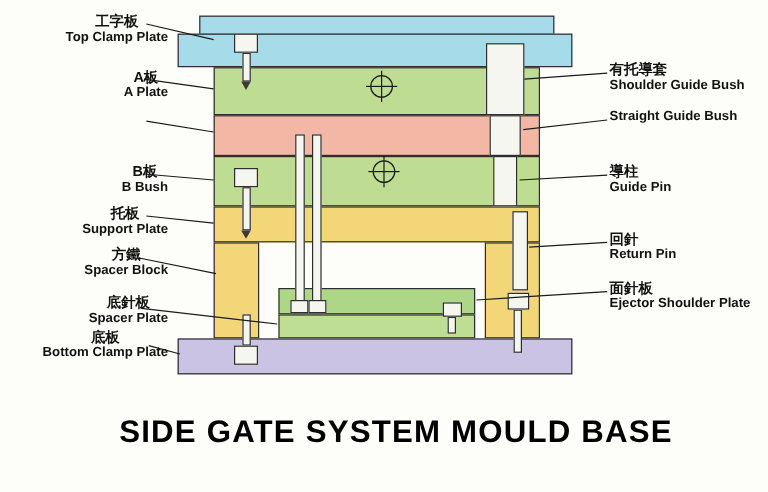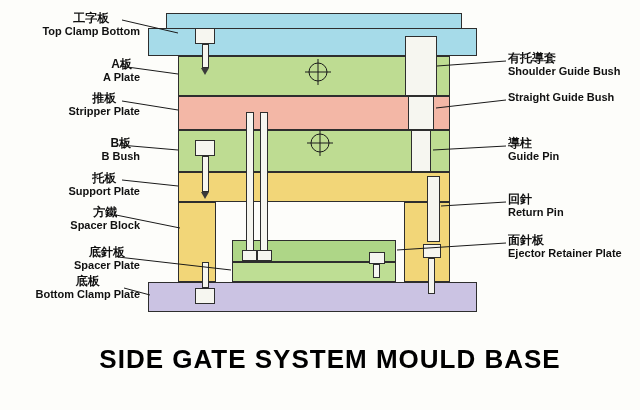--- a/index.html
+++ b/index.html
@@ -85,29 +85,25 @@
       <line x1="506" y1="61" x2="437" y2="66"></line>
       <line x1="506" y1="100" x2="436" y2="108"></line>
       <line x1="506" y1="146" x2="433" y2="150"></line>
       <line x1="506" y1="202" x2="441" y2="206"></line>
       <line x1="506" y1="243" x2="397" y2="250"></line>
     </g>
   </svg>
 
   <div class="lbl" style="right:520px;top:12px;">
     <div class="zh">工字板</div>
-    <div class="en">Top Clamp Bottom</div>
+    <div class="en">Top Clamp Plate</div>
   </div>
   <div class="lbl" style="right:520px;top:58px;text-align:center;">
     <div class="zh">A板</div>
     <div class="en">A Plate</div>
-  </div>
-  <div class="lbl" style="right:520px;top:92px;">
-    <div class="zh">推板</div>
-    <div class="en">Stripper Plate</div>
   </div>
   <div class="lbl" style="right:520px;top:137px;">
     <div class="zh">B板</div>
     <div class="en">B Bush</div>
   </div>
   <div class="lbl" style="right:520px;top:172px;">
     <div class="zh">托板</div>
     <div class="en">Support Plate</div>
   </div>
   <div class="lbl" style="right:520px;top:206px;">
@@ -133,18 +129,18 @@
   <div class="lbl right" style="left:508px;top:137px;">
     <div class="zh">導柱</div>
     <div class="en">Guide Pin</div>
   </div>
   <div class="lbl right" style="left:508px;top:193px;">
     <div class="zh">回針</div>
     <div class="en">Return Pin</div>
   </div>
   <div class="lbl right" style="left:508px;top:234px;">
     <div class="zh">面針板</div>
-    <div class="en">Ejector Retainer Plate</div>
+    <div class="en">Ejector Shoulder Plate</div>
   </div>
 
   <div class="title-en">SIDE GATE SYSTEM MOULD BASE</div>
 
 </div>
 
 </body></html>

